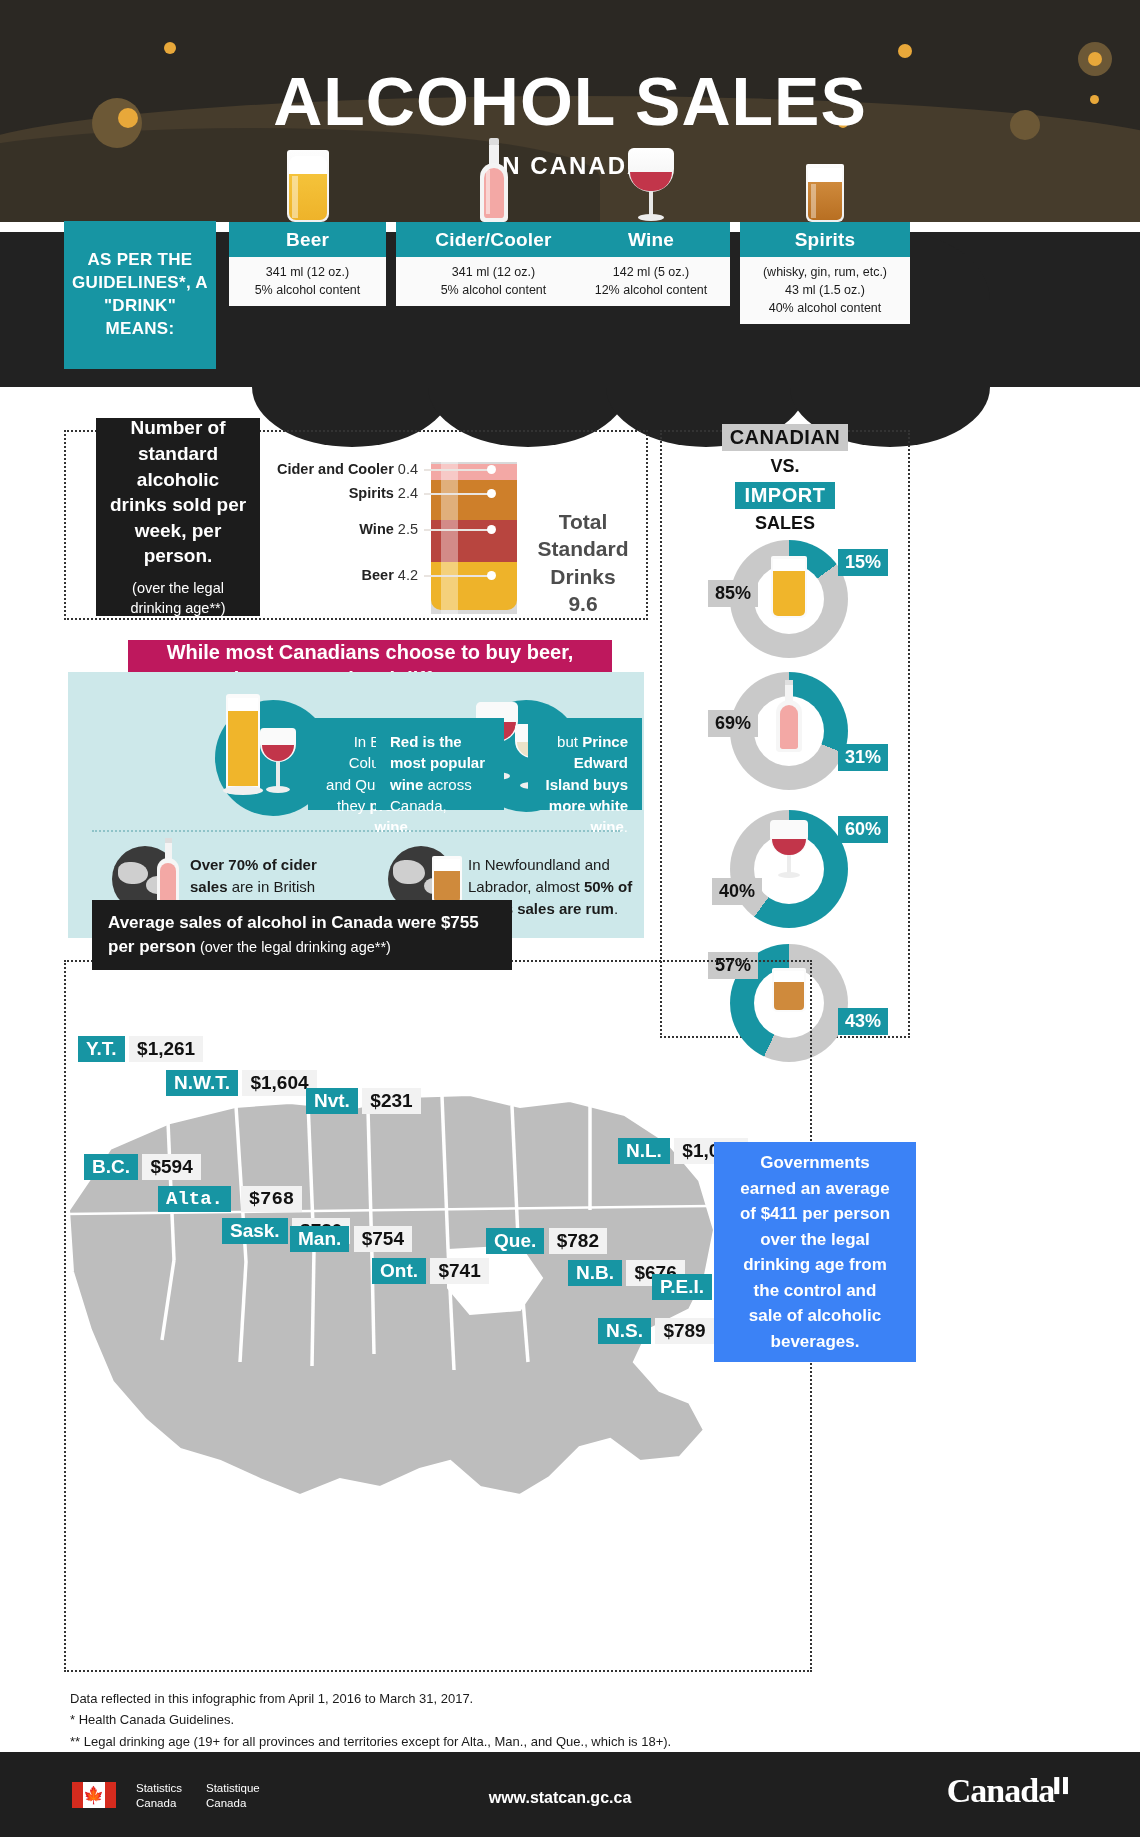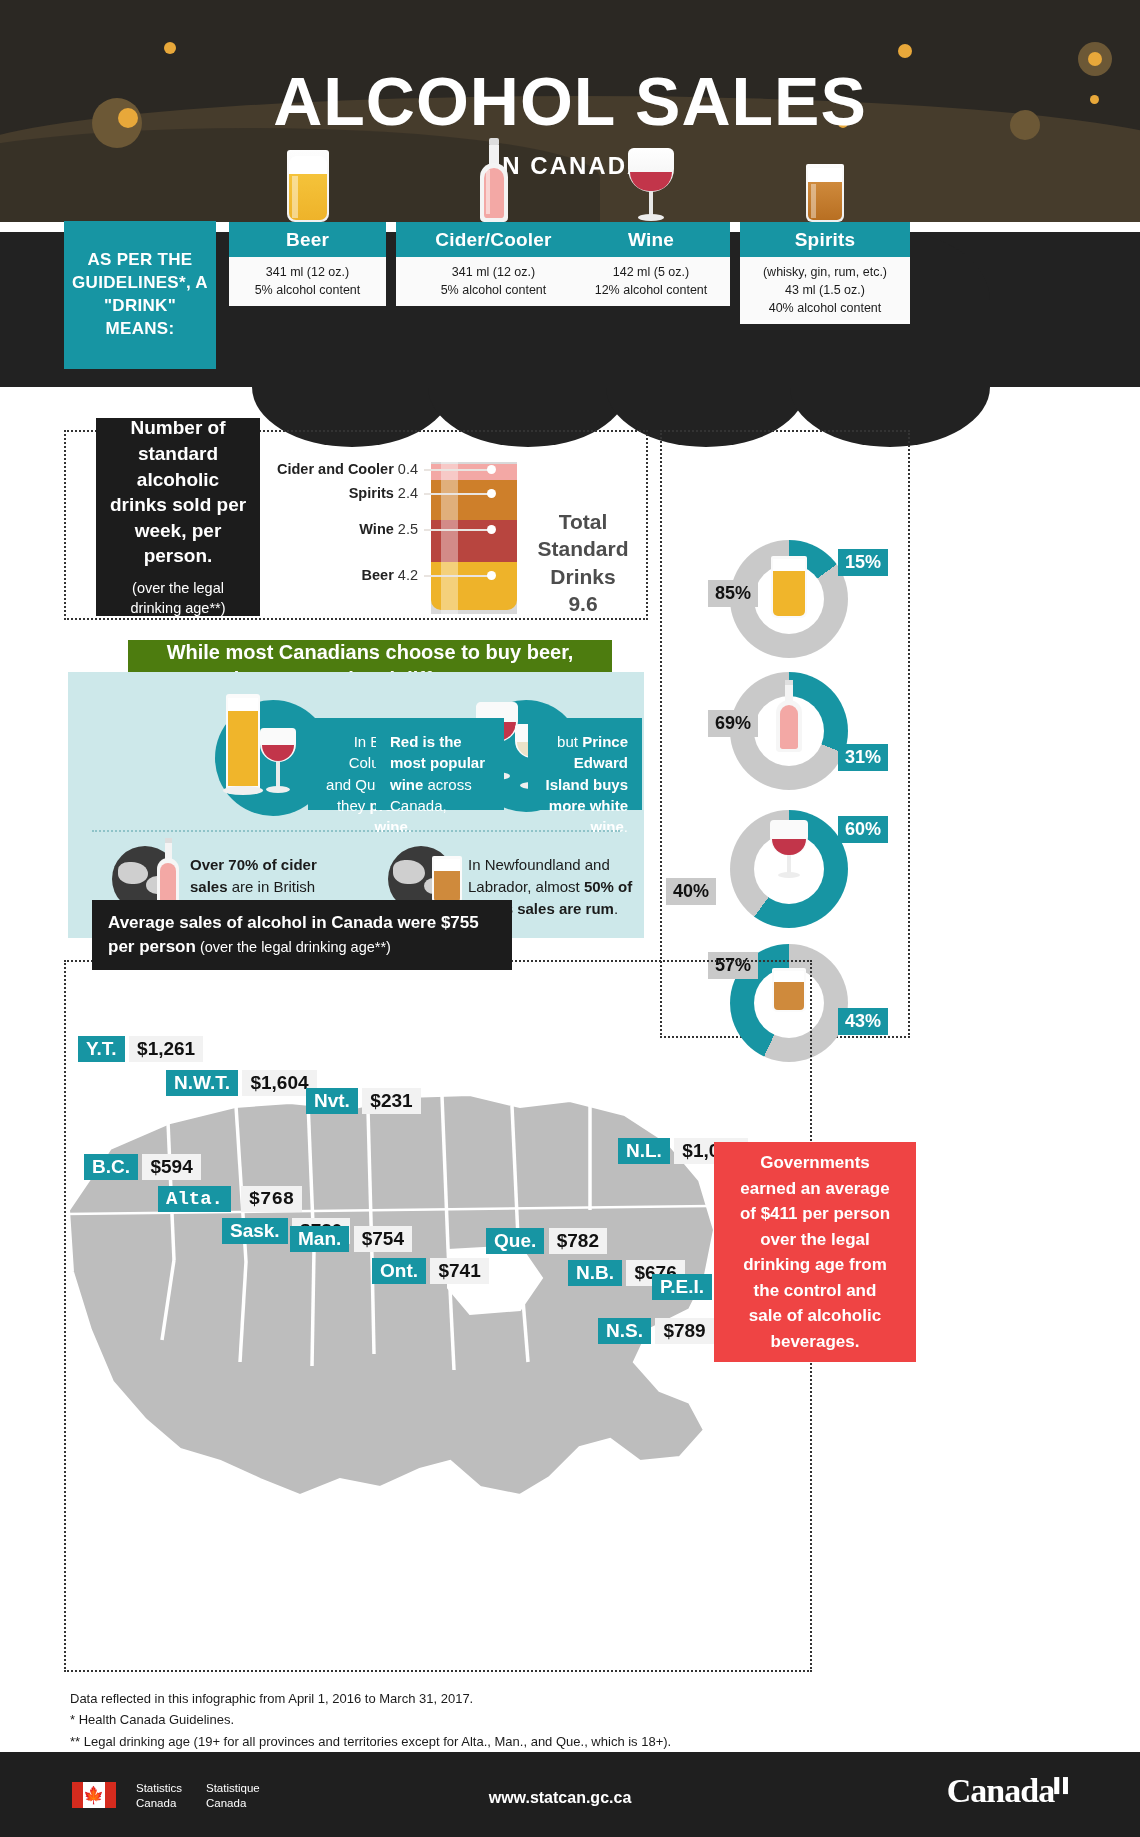--- a/index.html
+++ b/index.html
@@ -84,21 +84,21 @@
   .donut { position:absolute; width:118px; height:118px; border-radius:50%; }
   .donut-hole { position:absolute; left:50%; top:50%; transform:translate(-50%,-50%); width:70px; height:70px; border-radius:50%; background:#fff; }
   .pct {
     position:absolute; font-weight:bold; font-size:18px; padding:3px 7px; color:#111;
   }
   .pct.grey { background:#c9c9c9; }
   .pct.teal { background:#1795a3; color:#fff; }
 
   
   .teal-banner {
-    position:absolute; background:#4d7c0f; color:#fff; font-weight:bold;
+    position:absolute; background:#be185d; color:#fff; font-weight:bold;
     font-size:20px; text-align:center; display:flex; align-items:center;
     justify-content:center; line-height:1.35;
   }
   .lightpanel { position:absolute; background:#cde8ea; }
   .fact-card {
     position:absolute; background:#1795a3; color:#fff; font-size:15px;
     line-height:1.42; padding:13px 14px;
   }
   .fact-card b { font-weight:bold; }
   .circ { position:absolute; border-radius:50%; background:#1795a3; }
@@ -113,21 +113,21 @@
     position:absolute; background:#1c1c1c; color:#fff; padding:11px 16px;
     font-size:17px; line-height:1.4;
   }
   .map-banner b { font-weight:bold; }
   .map-banner .small { font-weight:normal; font-size:14.5px;}
   .mapwrap { position:absolute; left:50px; top:1010px; width:700px; height:650px; }
   .prov { position:absolute; text-align:center; }
   .prov .nm { background:#1795a3; color:#fff; font-weight:bold; font-size:19px; padding:2px 8px; display:inline-block; }
   .prov .vl { background:#f2f2f2; color:#111; font-weight:bold; font-size:19px; padding:2px 8px; display:inline-block; margin-top:2px;}
   .govbox {
-    position:absolute; background:#ef4444; color:#fff; font-weight:bold;
+    position:absolute; background:#3b82f6; color:#fff; font-weight:bold;
     font-size:17px; line-height:1.5; text-align:center; padding:20px 22px;
     display:flex; align-items:center; justify-content:center;
   }
 
   
   .notes { position:absolute; left:70px; top:1688px; width:760px; font-size:13px; color:#1b1b1b; line-height:1.65;}
   .footer { position:absolute; left:0; top:1752px; width:1140px; height:85px; background:#1f1f1f; }
   .flag { position:absolute; left:72px; top:1782px; width:44px; height:26px; background:#fff; }
   .flag .bar { position:absolute; top:0; width:11px; height:26px; background:#d52b1e; }
   .leaf { position:absolute; left:50%; top:50%; transform:translate(-50%,-50%); color:#d52b1e; font-size:17px; line-height:1;}
@@ -269,20 +269,26 @@
   <div class="leader" style="left:424px;top:575px;width:66px;"></div>
   <div class="leader-dot" style="left:487px;top:571px;"></div>
 
   <div class="total-txt" style="left:528px;top:508px;width:110px;">
     <span>Total Standard Drinks</span><br>
     <span>9.6</span>
   </div>
 
   <div class="dotbox" style="left:660px;top:430px;width:250px;height:608px;"></div>
 
+  <div class="civ-title" style="left:660px;top:424px;">
+    <span class="civ-can">CANADIAN</span>
+    <span class="civ-vs">VS.</span>
+    <span class="civ-imp">IMPORT</span>
+    <span class="civ-sales">SALES</span>
+  </div>
 
   <div class="donut" style="left:730px;top:540px;background:conic-gradient(#1795a3 0deg 54deg, #c9c9c9 54deg 360deg);">
     <div class="donut-hole"></div>
   </div>
   <div style="position:absolute;left:771px;top:556px;width:36px;height:62px;">
     <div style="position:absolute;left:0;top:0;width:36px;height:62px;background:#fafafa;border-radius:2px 2px 6px 6px;"></div>
     <div style="position:absolute;left:2px;top:3px;width:32px;height:13px;background:#fff;"></div>
     <div style="position:absolute;left:2px;top:15px;width:32px;height:45px;background:#f0b52b;border-radius:0 0 5px 5px;"></div>
   </div>
   <div class="pct grey" style="left:708px;top:580px;">85%</div>
@@ -302,21 +308,21 @@
 
   <div class="donut" style="left:730px;top:810px;background:conic-gradient(#1795a3 0deg 216deg, #c9c9c9 216deg 360deg);">
     <div class="donut-hole"></div>
   </div>
   <div style="position:absolute;left:766px;top:820px;width:46px;height:60px;">
     <div style="position:absolute;left:4px;top:0;width:38px;height:36px;background:#fafafa;border-radius:4px 4px 20px 20px;"></div>
     <div style="position:absolute;left:6px;top:19px;width:34px;height:16px;background:#c2354a;border-radius:0 0 18px 18px;"></div>
     <div style="position:absolute;left:21px;top:35px;width:4px;height:18px;background:#ececec;"></div>
     <div style="position:absolute;left:12px;top:52px;width:22px;height:6px;background:#ededed;border-radius:50%;"></div>
   </div>
-  <div class="pct grey" style="left:666px;top:878px;">40%</div>
+  <div class="pct grey" style="left:712px;top:878px;">40%</div>
   <div class="pct teal" style="left:838px;top:816px;">60%</div>
 
   <div class="donut" style="left:730px;top:944px;background:conic-gradient(#c9c9c9 0deg 205deg, #1795a3 205deg 360deg);">
     <div class="donut-hole"></div>
   </div>
   <div style="position:absolute;left:772px;top:968px;width:34px;height:44px;">
     <div style="position:absolute;left:0;top:0;width:34px;height:44px;background:#fbfbfb;border-radius:2px 2px 5px 5px;"></div>
     <div style="position:absolute;left:2px;top:3px;width:30px;height:11px;background:#fff;"></div>
     <div style="position:absolute;left:2px;top:14px;width:30px;height:28px;background:#cf8a3c;border-radius:0 0 4px 4px;"></div>
   </div>

